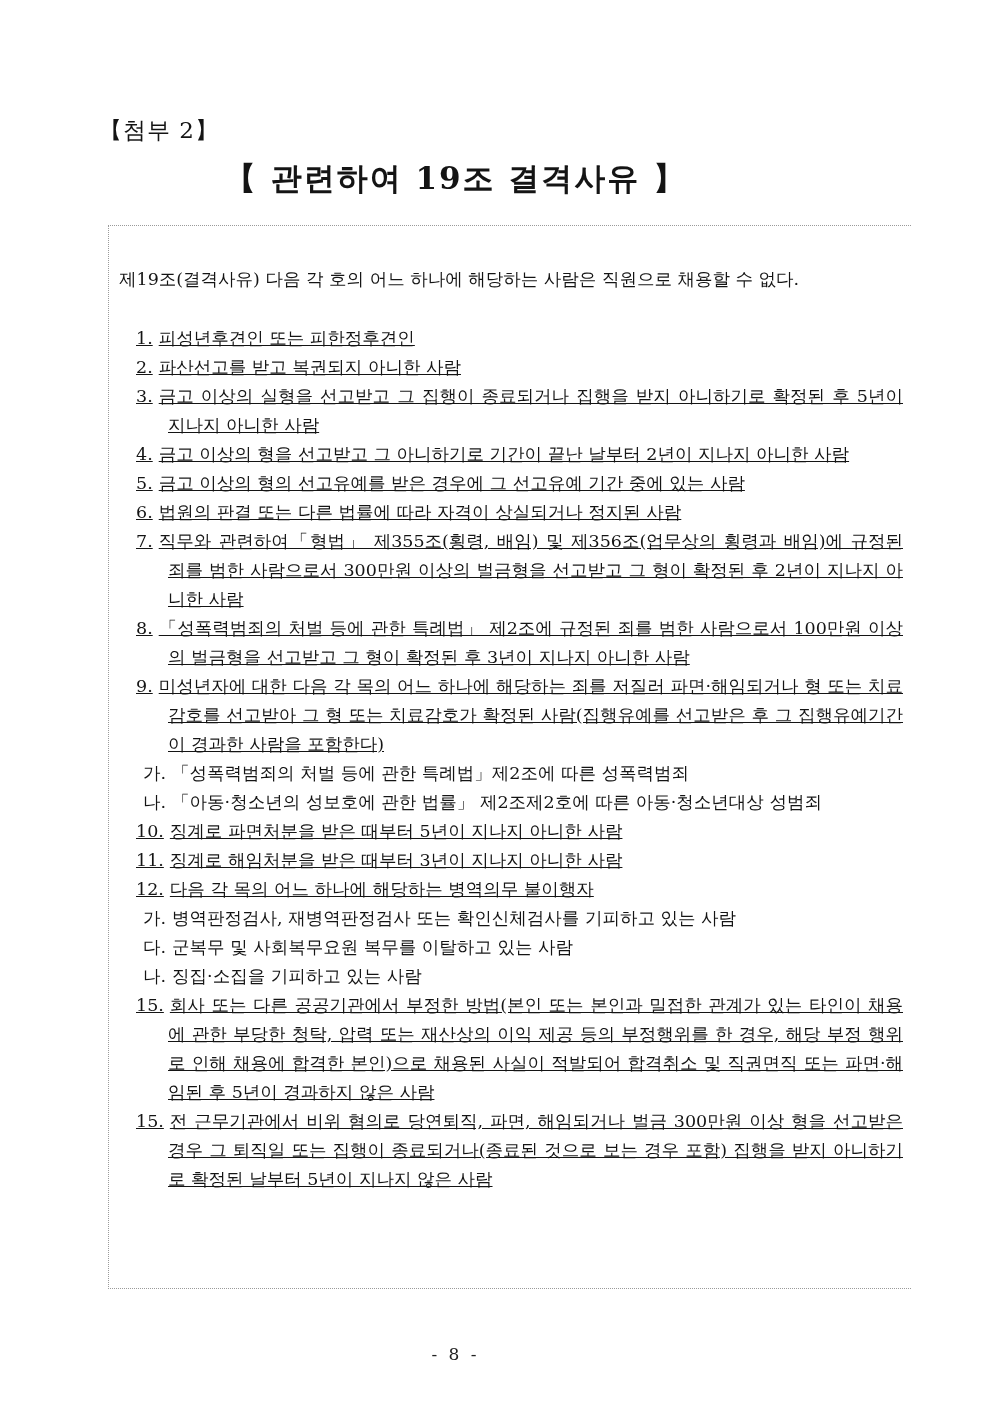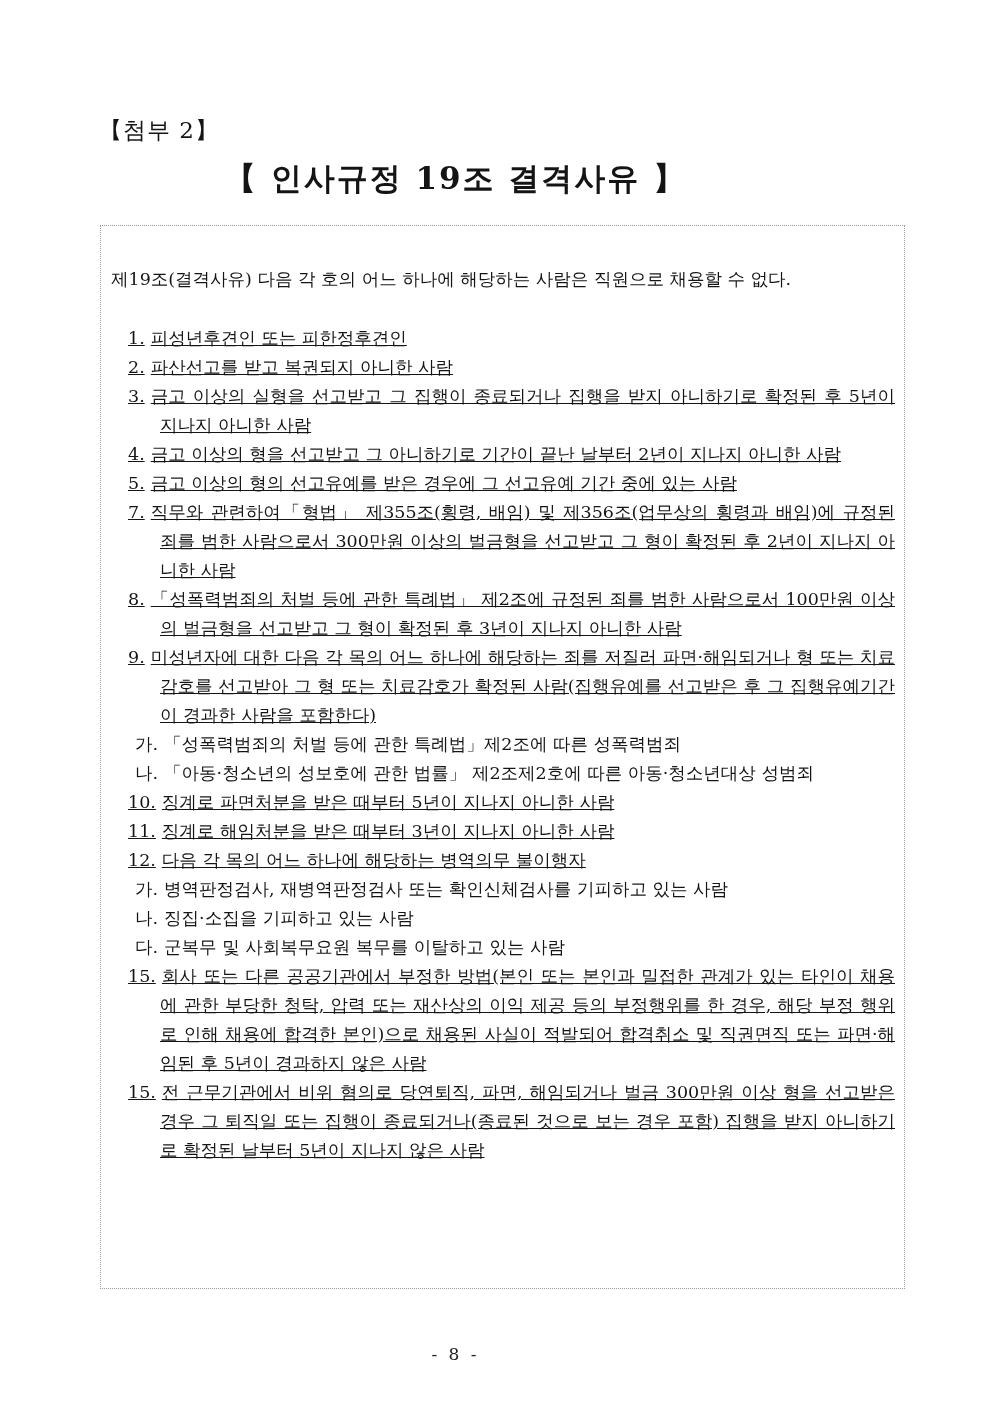--- a/index.html
+++ b/index.html
@@ -25,21 +25,21 @@
     top: 158px;
     width: 100%;
     margin: 0;
     text-align: center;
     font-size: 31px;
     font-weight: bold;
     letter-spacing: 2px;
   }
   .content-box {
     position: absolute;
-    left: 100px;
+    left: 108px;
     top: 225px;
     width: 805px;
     height: 1064px;
     box-sizing: border-box;
     border: 1px dotted #9a9a9a;
     padding: 39px 9px 0 10px;
     font-size: 17.5px;
     line-height: 29px;
     text-align: justify;
   }
@@ -59,42 +59,43 @@
     color: #222222;
   }
 </style>
 </head>
 <body>
 
 <div class="page">
 
   <div class="attachment-label">【첨부 2】</div>
 
-  <h1 class="doc-title">【 인사규정 19조 결격사유 】</h1>
+  <h1 class="doc-title">【 관련하여 19조 결격사유 】</h1>
 
   <div class="content-box">
     <p class="intro">제19조(결격사유) 다음 각 호의 어느 하나에 해당하는 사람은 직원으로 채용할 수 없다.</p>
 
     <div class="items">
       <p class="item l1"><span class="marker">1.</span><span>피성년후견인 또는 피한정후견인</span></p>
       <p class="item l1"><span class="marker">2.</span><span>파산선고를 받고 복권되지 아니한 사람</span></p>
       <p class="item l1"><span class="marker">3.</span><span>금고 이상의 실형을 선고받고 그 집행이 종료되거나 집행을 받지 아니하기로 확정된 후 5년이 지나지 아니한 사람</span></p>
       <p class="item l1"><span class="marker">4.</span><span>금고 이상의 형을 선고받고 그 아니하기로 기간이 끝난 날부터 2년이 지나지 아니한 사람</span></p>
       <p class="item l1"><span class="marker">5.</span><span>금고 이상의 형의 선고유예를 받은 경우에 그 선고유예 기간 중에 있는 사람</span></p>
+      <p class="item l1"><span class="marker">6.</span><span>법원의 판결 또는 다른 법률에 따라 자격이 상실되거나 정지된 사람</span></p>
       <p class="item l1"><span class="marker">7.</span><span>직무와 관련하여「형법」 제355조(횡령, 배임) 및 제356조(업무상의 횡령과 배임)에 규정된 죄를 범한 사람으로서 300만원 이상의 벌금형을 선고받고 그 형이 확정된 후 2년이 지나지 아니한 사람</span></p>
       <p class="item l1"><span class="marker">8.</span><span>「성폭력범죄의 처벌 등에 관한 특례법」 제2조에 규정된 죄를 범한 사람으로서 100만원 이상의 벌금형을 선고받고 그 형이 확정된 후 3년이 지나지 아니한 사람</span></p>
       <p class="item l1"><span class="marker">9.</span><span>미성년자에 대한 다음 각 목의 어느 하나에 해당하는 죄를 저질러 파면·해임되거나 형 또는 치료감호를 선고받아 그 형 또는 치료감호가 확정된 사람(집행유예를 선고받은 후 그 집행유예기간이 경과한 사람을 포함한다)</span></p>
       <p class="item l2"><span class="marker">가.</span><span>「성폭력범죄의 처벌 등에 관한 특례법」제2조에 따른 성폭력범죄</span></p>
       <p class="item l2"><span class="marker">나.</span><span>「아동·청소년의 성보호에 관한 법률」 제2조제2호에 따른 아동·청소년대상 성범죄</span></p>
       <p class="item l1"><span class="marker">10.</span><span>징계로 파면처분을 받은 때부터 5년이 지나지 아니한 사람</span></p>
       <p class="item l1"><span class="marker">11.</span><span>징계로 해임처분을 받은 때부터 3년이 지나지 아니한 사람</span></p>
       <p class="item l1"><span class="marker">12.</span><span>다음 각 목의 어느 하나에 해당하는 병역의무 불이행자</span></p>
       <p class="item l2"><span class="marker">가.</span><span>병역판정검사, 재병역판정검사 또는 확인신체검사를 기피하고 있는 사람</span></p>
+      <p class="item l2"><span class="marker">다.</span><span>군복무 및 사회복무요원 복무를 이탈하고 있는 사람</span></p>
       <p class="item l2"><span class="marker">나.</span><span>징집·소집을 기피하고 있는 사람</span></p>
-      <p class="item l2"><span class="marker">다.</span><span>군복무 및 사회복무요원 복무를 이탈하고 있는 사람</span></p>
       <p class="item l1"><span class="marker">15.</span><span>회사 또는 다른 공공기관에서 부정한 방법(본인 또는 본인과 밀접한 관계가 있는 타인이 채용에 관한 부당한 청탁, 압력 또는 재산상의 이익 제공 등의 부정행위를 한 경우, 해당 부정 행위로 인해 채용에 합격한 본인)으로 채용된 사실이 적발되어 합격취소 및 직권면직 또는 파면·해임된 후 5년이 경과하지 않은 사람</span></p>
       <p class="item l1"><span class="marker">15.</span><span>전 근무기관에서 비위 혐의로 당연퇴직, 파면, 해임되거나 벌금 300만원 이상 형을 선고받은 경우 그 퇴직일 또는 집행이 종료되거나(종료된 것으로 보는 경우 포함) 집행을 받지 아니하기로 확정된 날부터 5년이 지나지 않은 사람</span></p>
     </div>
   </div>
 
   <div class="page-footer">- 8 -</div>
 
 </div>
 
 </body></html>

